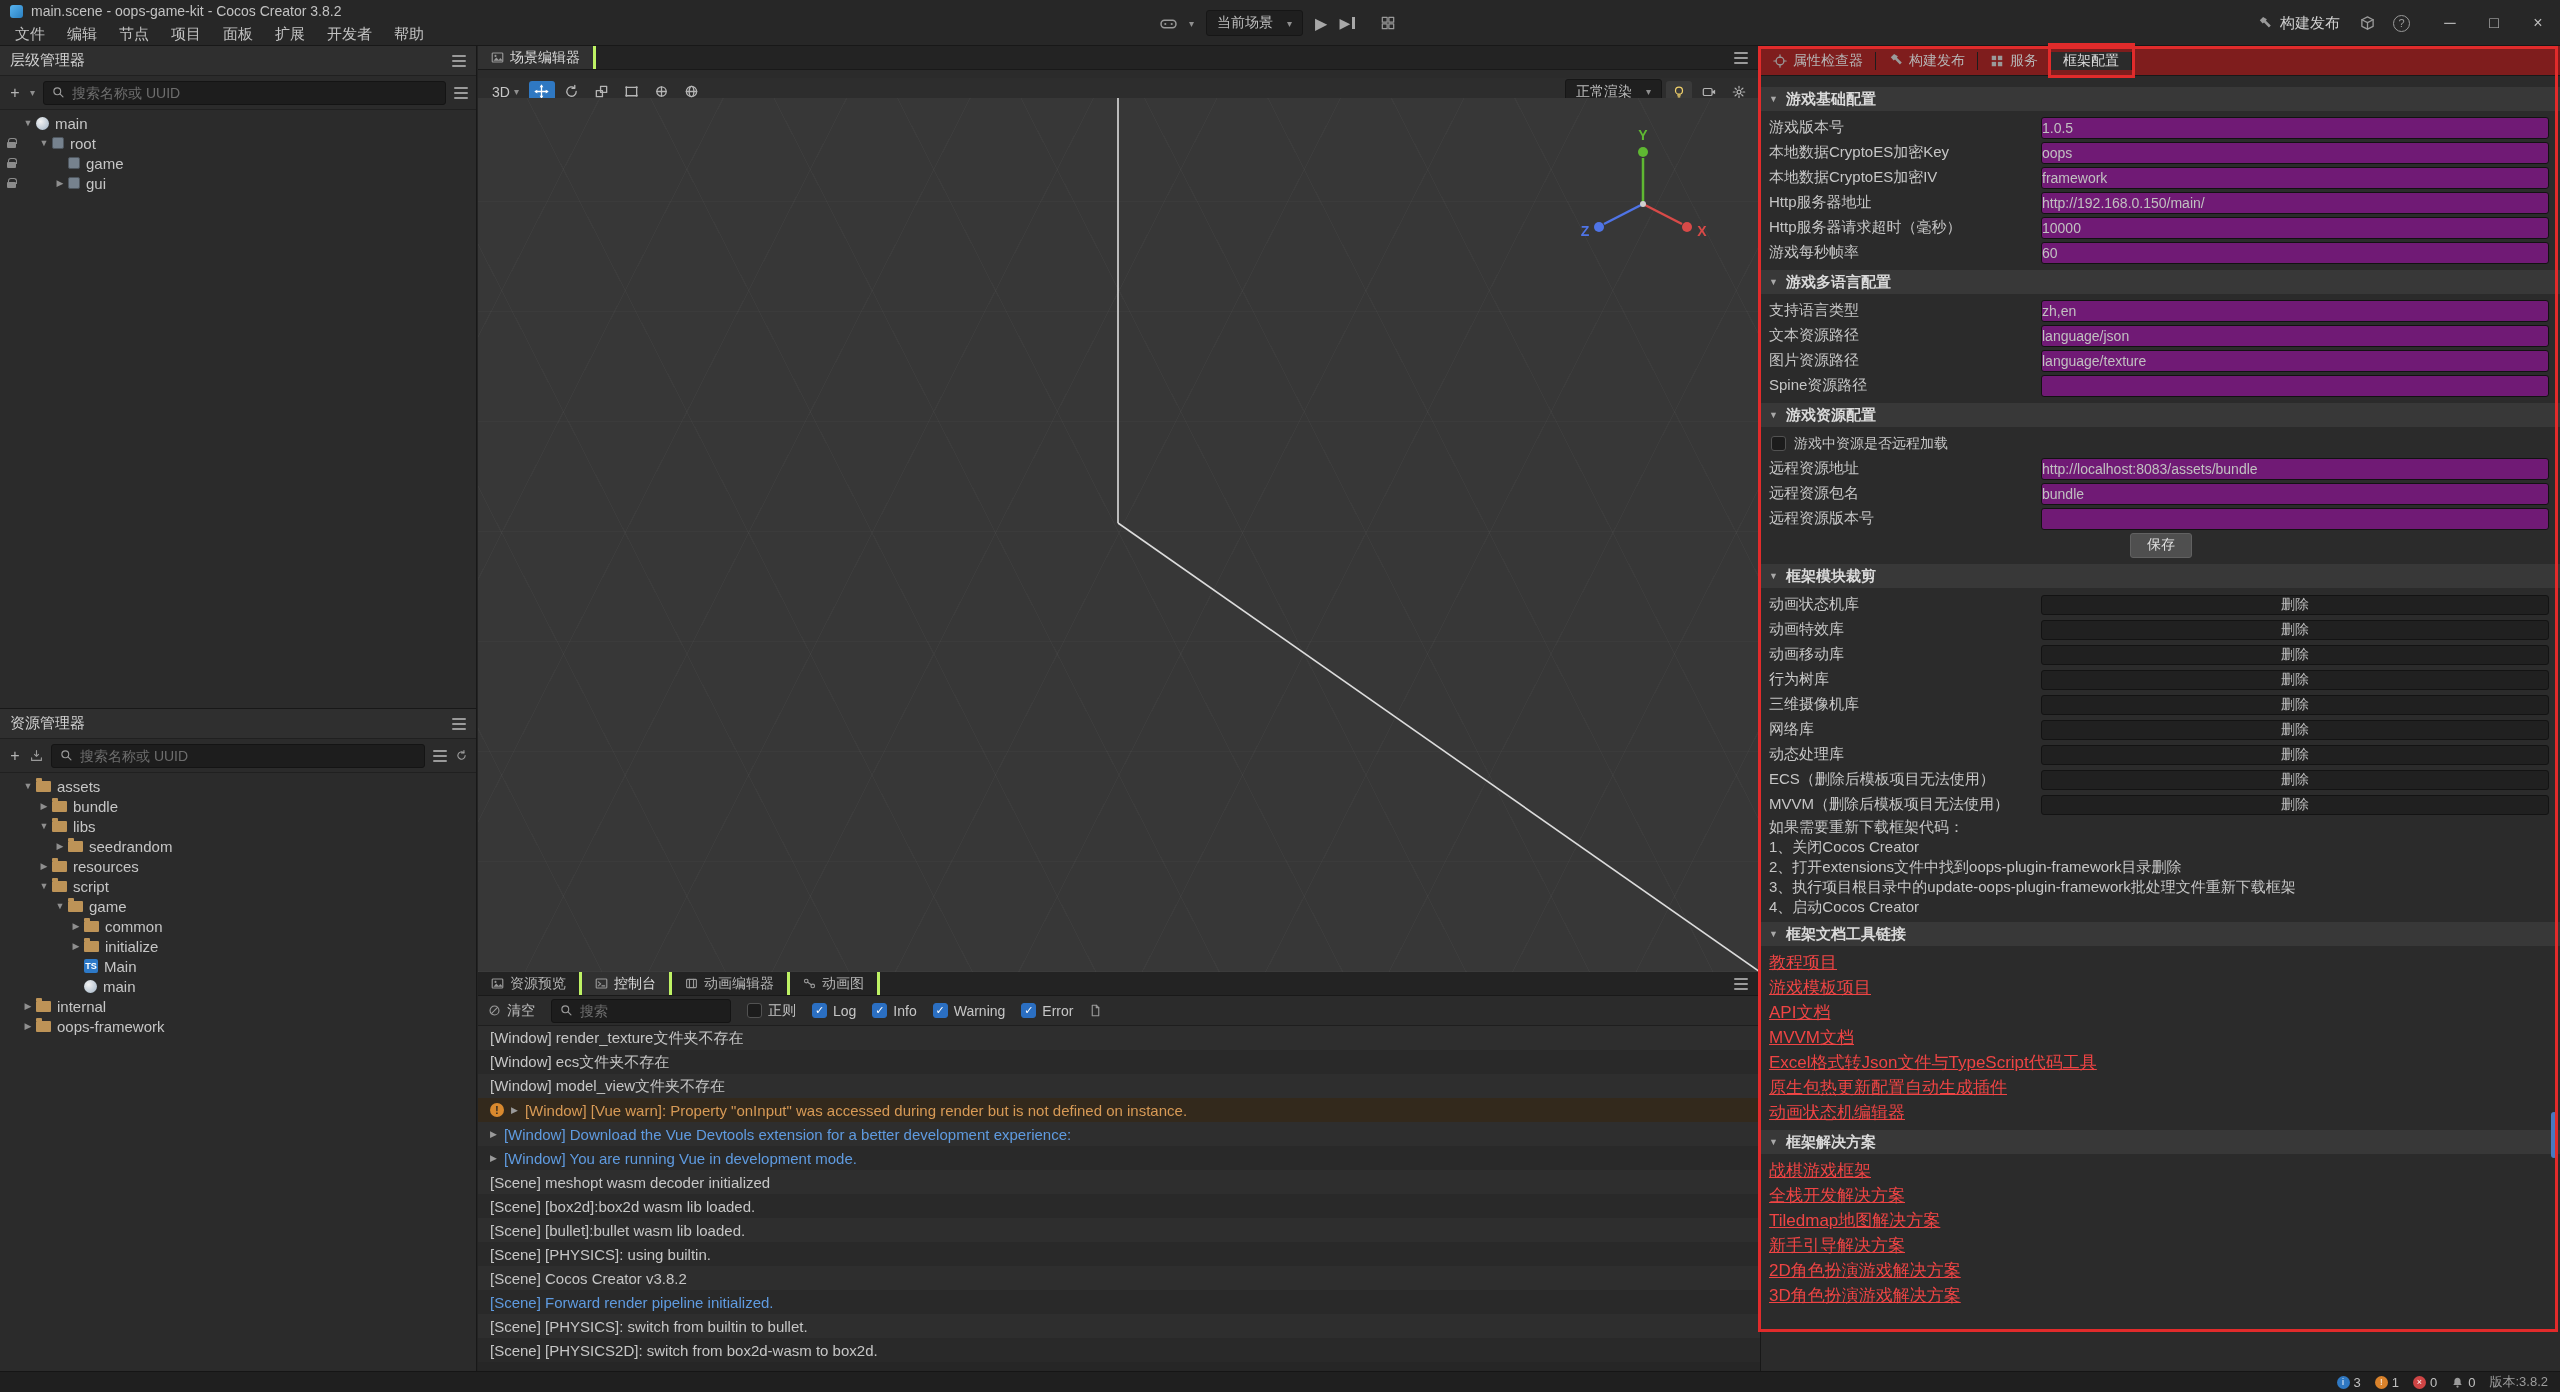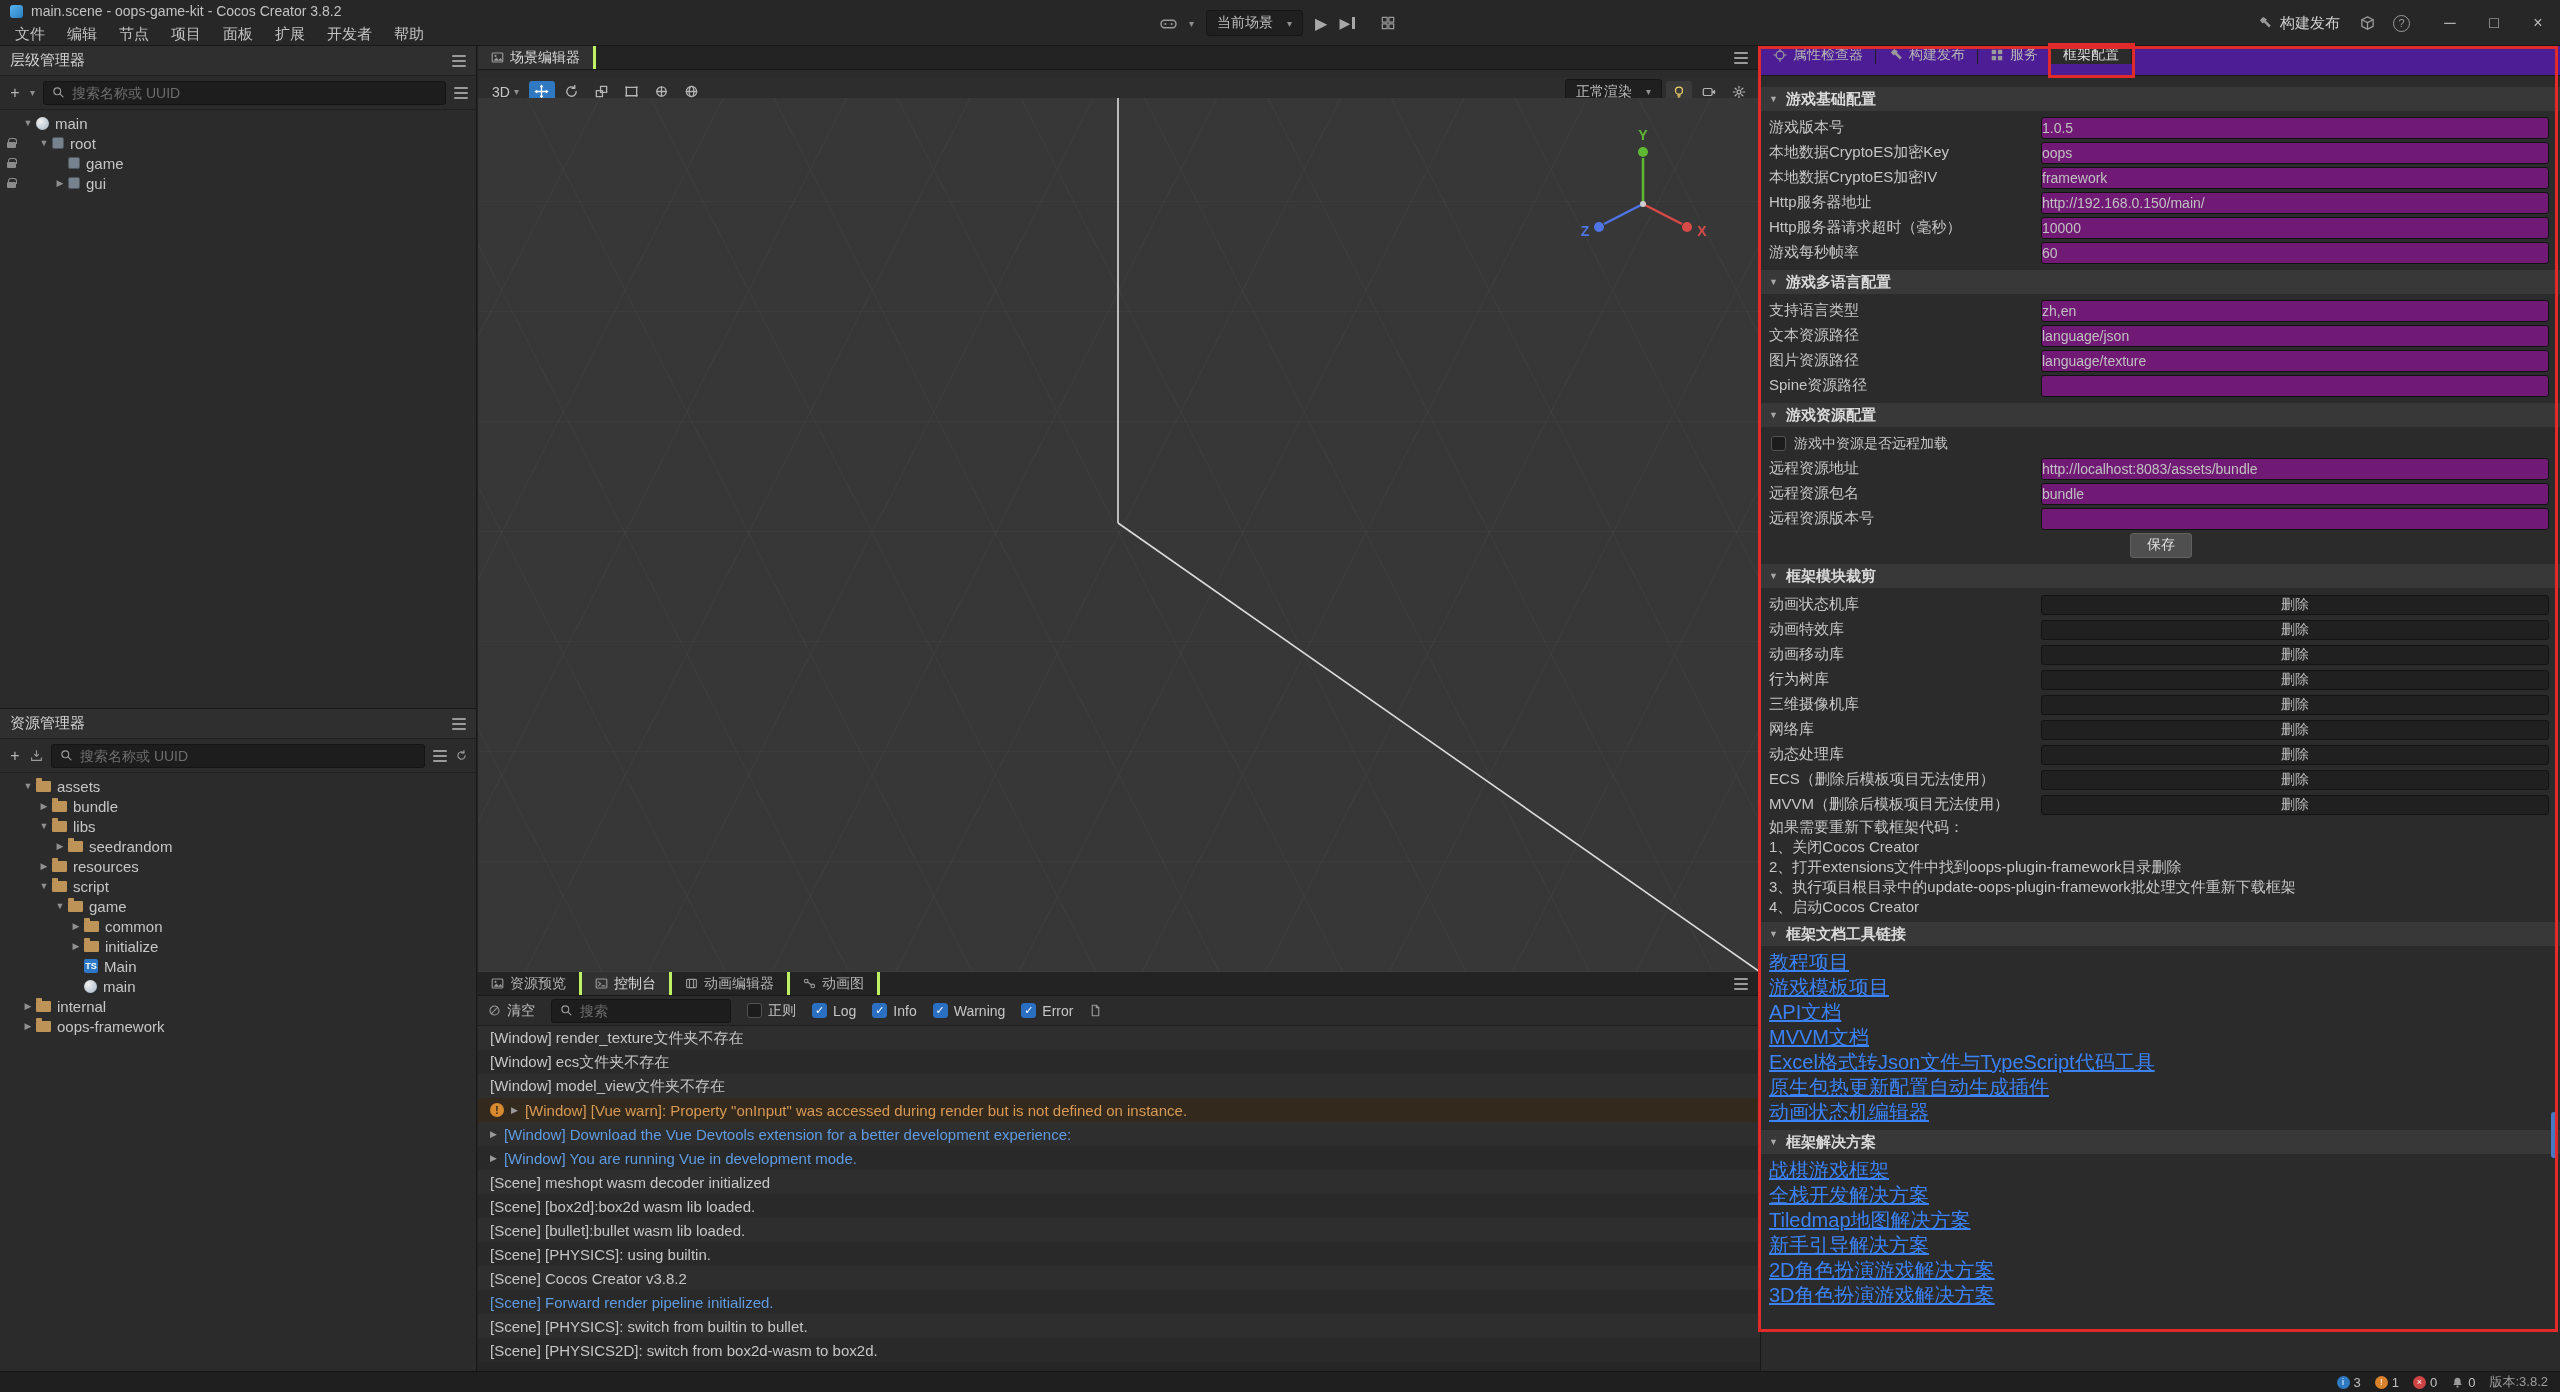--- a/index.html
+++ b/index.html
@@ -92,36 +92,36 @@
   .log-row:nth-child(odd){background:#2e2e2e}
   .log-row:nth-child(even){background:#292929}
   .log-caret{font-size:9px;color:#9a9a9a}
   .warn-badge{width:14px;height:14px;border-radius:50%;background:#d9892e;color:#1e1e1e;font-size:10px;font-weight:bold;display:flex;align-items:center;justify-content:center;flex:none}
   .log-row.warning{background:#33291c}
   .log-row.warning .log-text{color:#d79a56}
   .log-row.info .log-text,.log-row.highlight .log-text{color:#5f9be0}
 
   
   .right-col{position:absolute;left:1760px;top:46px;width:800px;height:1325px;background:#2b2b2b;border-left:1px solid #181818}
-  .inspector-tabbar{height:30px;background:#4c1d95;border-bottom:1px solid #191919;display:flex;align-items:flex-start}
+  .inspector-tabbar{height:30px;background:#7f1d1d;border-bottom:1px solid #191919;display:flex;align-items:center}
   .insp-tab{display:flex;align-items:center;gap:6px;padding:0 12px;font-size:14px;color:#b5b5b5;border-right:1px solid #1d1d1d}
   .insp-tab.active{background:#2b2b2b;color:#dcdcdc}
   .inspector-body{position:absolute;left:0;top:30px;width:800px;height:1295px;overflow:hidden;padding-top:6px}
   .sec{height:24px;display:flex;align-items:center;gap:8px;background:#383838;margin:5px 0 4px 0;padding-left:8px;font-size:15px;font-weight:bold;color:#dadada}
   .sec-caret{font-size:9px;color:#a8a8a8;font-weight:normal}
   .row-field,.row-module{height:25px;display:flex;align-items:center;padding:0 12px 0 8px}
   .lbl{width:272px;flex:none;font-size:15px;color:#c6c6c6;white-space:nowrap;overflow:hidden}
   .row-field input{flex:1;height:22px;background:#701a75;border:1px solid #121212;border-radius:3px;color:#c0c0c0;font-size:14px;padding:0 0;outline:none;min-width:0}
   .row-check{height:25px;display:flex;align-items:center;gap:8px;padding-left:10px}
   .row-btn{height:28px;display:flex;align-items:center;justify-content:center}
   .save-btn{width:62px;height:25px;background:#4f4f4f;border:1px solid #616161;border-radius:3px;color:#e0e0e0;font-size:14px;display:flex;align-items:center;justify-content:center}
   .del-btn{flex:1;height:20px;background:#202020;border:1px solid #131313;border-radius:3px;color:#bcbcbc;font-size:14px;display:flex;align-items:center;justify-content:center}
   .row-text{height:20px;line-height:20px;padding-left:8px;font-size:15px;color:#c6c6c6;white-space:nowrap}
   .row-link{height:25px;display:flex;align-items:center;padding-left:8px}
-  .row-link a{color:#3b82f6;font-size:20px;text-decoration:underline}
+  .row-link a{color:#ef4444;font-size:17px;text-decoration:underline}
   .right-scroll{position:absolute;left:2551px;top:1112px;width:6px;height:46px;background:#4879c0;border-radius:3px;z-index:30}
 
   
   .anno{position:absolute;border:3px solid #e12b2b;pointer-events:none;z-index:60}
   #anno-panel{left:1758px;top:46px;width:800px;height:1286px}
   #anno-tab{left:2050px;top:44px;width:96px;height:32px}
 
   
   .statusbar{position:absolute;left:0;top:1371px;width:2560px;height:21px;background:#1f1f1f;border-top:1px solid #151515;display:flex;align-items:center;justify-content:flex-end;padding-right:12px;gap:14px;font-size:13px;color:#9c9c9c;z-index:5}
   .count{display:flex;align-items:center;gap:4px;color:#c0c0c0}

